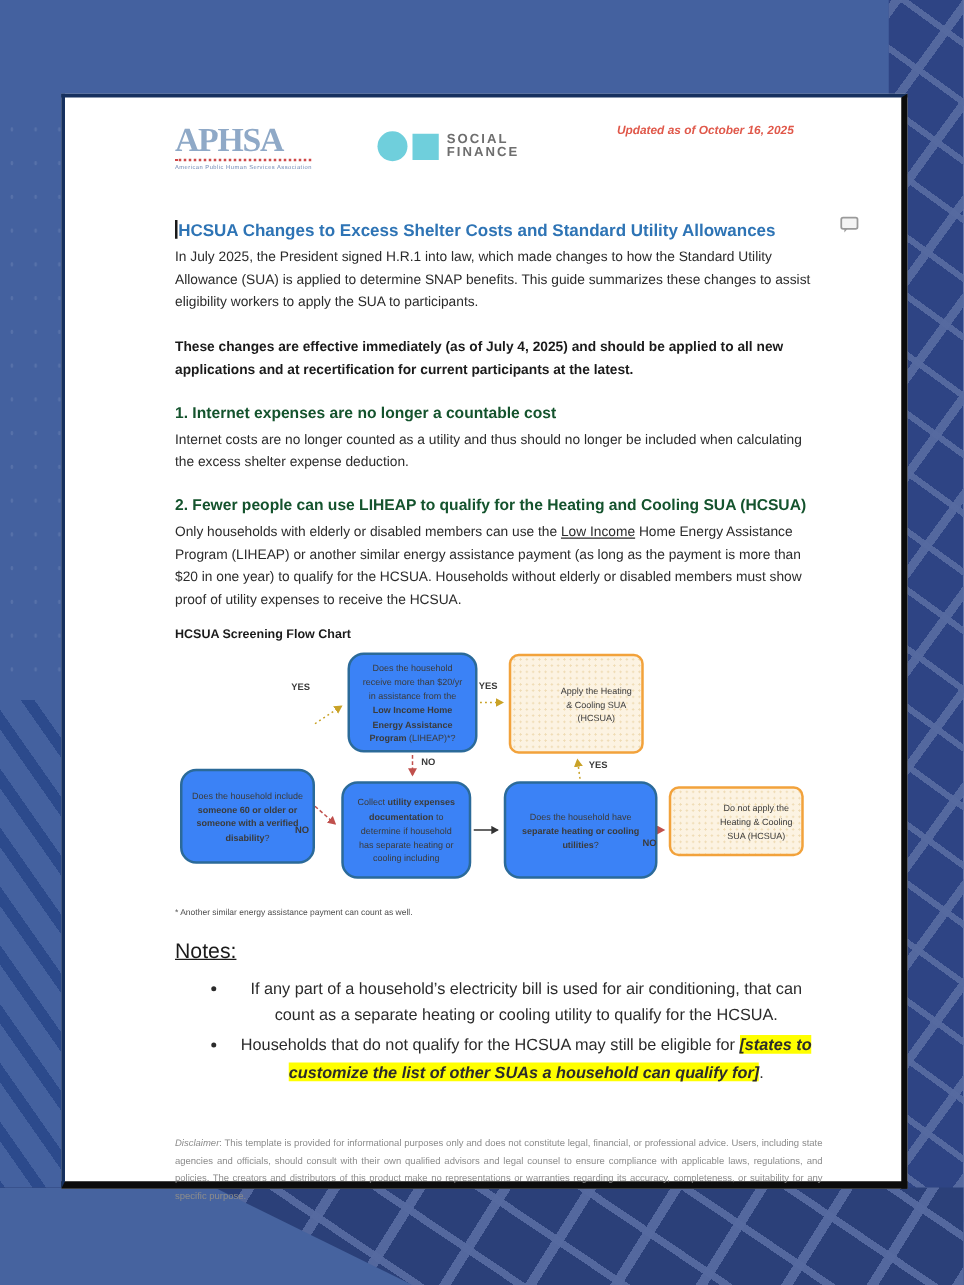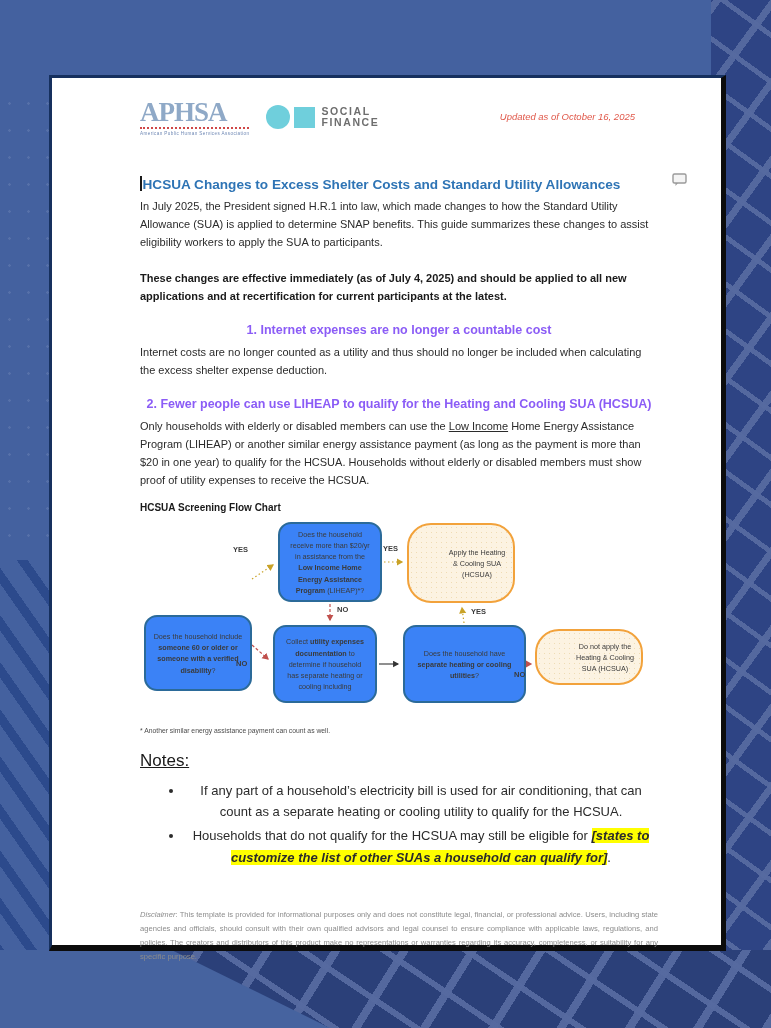--- a/index.html
+++ b/index.html
@@ -22,51 +22,51 @@
       repeating-linear-gradient(34deg,rgba(86,106,160,0.95) 0 6px,transparent 6px 46px),
       repeating-linear-gradient(-58deg,rgba(86,106,160,0.95) 0 8px,transparent 8px 58px),
       #2B4079;}
   .bg-wedge{position:absolute;left:0;bottom:0;width:330px;height:78px;background:#46639F;
     clip-path:polygon(0 0,52% 0,100% 100%,0 100%);}
 
   
   .page{position:absolute;left:49px;top:75px;width:677px;height:876px;background:#fff;
     box-sizing:border-box;border:3px solid #16305E;border-right:5px solid #0C0C0C;
     border-bottom:6px solid #0C0C0C;}
-  .header{display:flex;align-items:flex-start;padding:21px 86px 0 88px;}
+  .header{display:flex;align-items:flex-start;padding:21px 86px 0 88px;gap:36px;}
   .aphsa-word{font-family:"Liberation Serif",serif;font-size:27px;font-weight:600;
     color:#8FA9C7;letter-spacing:-1px;line-height:1;border-bottom:2px dotted #CF4848;
     padding-bottom:1px;}
   .aphsa-tag{font-size:4.6px;color:#7089B5;letter-spacing:0.4px;margin-top:1.5px;white-space:nowrap;}
   .sf-logo{display:flex;align-items:center;gap:6px;margin-left:17px;margin-top:6px;}
   .sf-circle{width:24px;height:24px;border-radius:50%;background:#6FCFDC;display:inline-block;}
   .sf-square{width:21px;height:21px;background:#6FCFDC;display:inline-block;margin-left:-2px;}
   .sf-text{font-size:10.5px;font-weight:bold;color:#6E6E6E;letter-spacing:1.6px;line-height:1.08;}
-  .updated{margin-left:auto;margin-top:12px;font-size:9.5px;font-weight:normal;font-style:italic;color:#E0584A;}
+  .updated{margin-left:auto;font-size:9.5px;font-weight:bold;font-style:italic;color:#E0584A;}
 
   .comment-icon{position:absolute;left:619px;top:94px;width:18px;height:16px;cursor:pointer;}
 
   .content{padding:0 63px 0 88px;}
   h1.doc-title{font-size:13.6px;font-weight:bold;color:#2E74B5;margin:39px 0 3px;line-height:1.4;}
   .caret{display:inline-block;width:1.5px;height:15px;background:#1a1a1a;margin-right:1px;vertical-align:-2px;}
   .body{font-size:11px;line-height:1.64;color:#2B2B2B;margin:0;}
   .mb18{margin-bottom:18px;} .mb14{margin-bottom:14px;}
   .bold{font-weight:bold;color:#1A1A1A;}
-  h2.sec{font-size:12.5px;font-weight:bold;color:#8b5cf6;line-height:1.62;margin:15px 0 3px;text-align:center;}
+  h2.sec{font-size:12.5px;font-weight:bold;color:#14532d;line-height:1.62;margin:15px 0 3px;}
   .u{text-decoration:underline;}
   .chart-label{font-size:10px;font-weight:bold;color:#1A1A1A;margin:13px 0 6px;}
 
   
   .flowchart{position:relative;width:518px;height:202px;}
   .arrows{position:absolute;left:0;top:0;width:518px;height:202px;}
   .fbox{position:absolute;box-sizing:border-box;display:flex;flex-direction:column;align-items:center;
     justify-content:center;text-align:center;font-size:7.2px;line-height:1.55;color:#3B3B3B;padding:4px 7px;}
   .fbox p{margin:0;}
   .blue{border:2.5px solid #2B6A99;border-radius:13px;background:#3b82f6;}
-  .orange{border:2.5px solid #F2A23B;border-radius:24px;background-color:#FCF3E2;
+  .orange{border:2.5px solid #F2A23B;border-radius:8px;background-color:#FCF3E2;
     background-image:radial-gradient(#EFDCB4 0.9px,transparent 1px);background-size:5px 5px;padding-left:39px;}
   .flabel{position:absolute;font-size:7.5px;font-weight:bold;color:#3B3B3B;}
 
   .footnote{font-size:6.8px;color:#4C4C4C;margin:6px 0 0;}
   .notes-heading{font-size:17px;color:#1A1A1A;margin:17px 0 9px;}
   ul.notes{margin:0;padding-left:44px;font-size:13px;line-height:1.62;color:#2B2B2B;text-align:center;}
   ul.notes li{margin-bottom:3px;}
   .hl{background:#FFFF00;font-weight:bold;font-style:italic;}
   .disclaimer{font-size:7.6px;line-height:1.85;color:#8C8C8C;text-align:justify;margin:40px 0 0;}
   .it{font-style:italic;}

